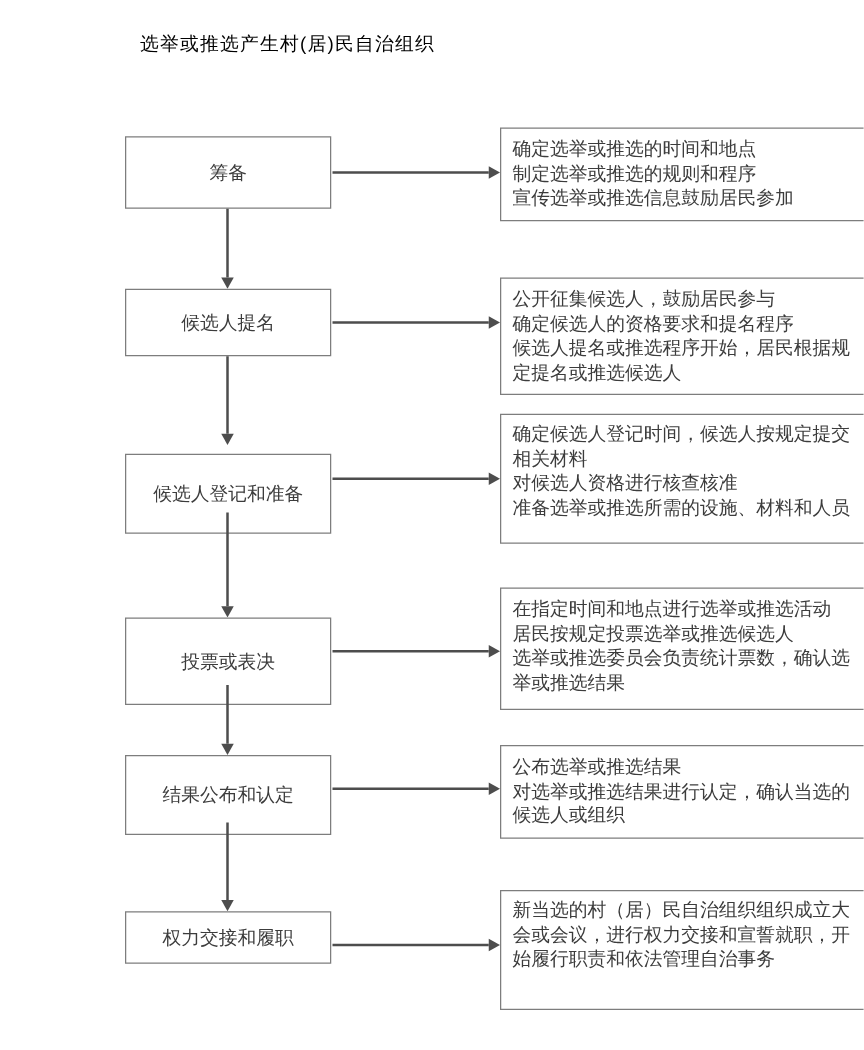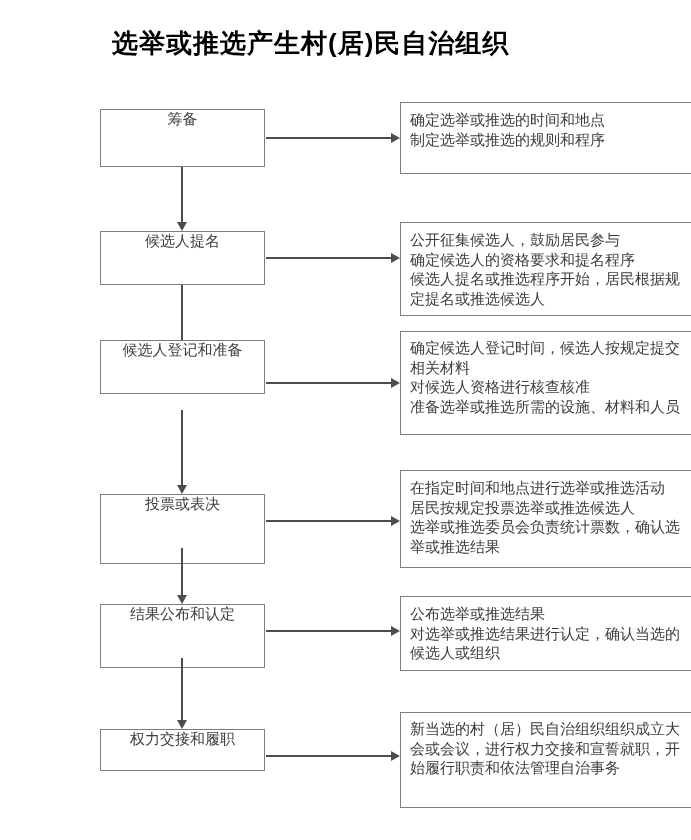--- a/index.html
+++ b/index.html
@@ -12,34 +12,34 @@
     position: relative;
     width: 691px;
     height: 840px;
     background: #ffffff;
     overflow: hidden;
   }
   .page-title {
     position: absolute;
     left: 112px;
     top: 26px;
-    font-size: 26px;
-    font-weight: bold;
+    font-size: 15px;
+    font-weight: normal;
     color: #000000;
     letter-spacing: 1px;
     white-space: nowrap;
   }
   .pbox {
     position: absolute;
     left: 100px;
     width: 165px;
     border: 1px solid #7d7d7d;
     background: #ffffff;
     display: flex;
-    align-items: flex-start;
+    align-items: center;
     justify-content: center;
     font-size: 15px;
     color: #3c3c3c;
     box-sizing: border-box;
     text-align: center;
   }
   .dbox {
     position: absolute;
     left: 400px;
     width: 299px;
@@ -84,21 +84,21 @@
     top: -6px;
     width: 0; height: 0;
     border-top: 5px solid transparent;
     border-bottom: 5px solid transparent;
     border-left: 9px solid #4d4d4d;
   }
 
   
   .pbox1 { top: 109px; height: 58px; }
   .pbox2 { top: 231px; height: 54px; }
-  .pbox3 { top: 340px; height: 54px; }
+  .pbox3 { top: 363px; height: 64px; }
   .pbox4 { top: 494px; height: 70px; }
   .pbox5 { top: 604px; height: 64px; }
   .pbox6 { top: 729px; height: 42px; }
 
   
   .dbox1 { top: 102px; min-height: 72px; }
   .dbox2 { top: 222px; min-height: 86px; }
   .dbox3 { top: 331px; min-height: 104px; font-family: Liberation Serif, serif; }
   .dbox4 { top: 470px; min-height: 98px; }
   .dbox5 { top: 596px; min-height: 70px; }
@@ -126,20 +126,21 @@
 
   <div class="page-title">选举或推选产生村(居)民自治组织</div>
 
   <div class="pbox pbox1">
     <span>筹备</span>
   </div>
   <div class="arrow-right hA1"></div>
   <div class="dbox dbox1">
     <div class="dline">确定选举或推选的时间和地点</div>
     <div class="dline">制定选举或推选的规则和程序</div>
+    <div class="dline">宣传选举或推选信息鼓励居民参加</div>
   </div>
   <div class="arrow-down vA1"></div>
 
   <div class="pbox pbox2">
     <span>候选人提名</span>
   </div>
   <div class="arrow-right hA2"></div>
   <div class="dbox dbox2">
     <div class="dline">公开征集候选人，鼓励居民参与</div>
     <div class="dline">确定候选人的资格要求和提名程序</div>

